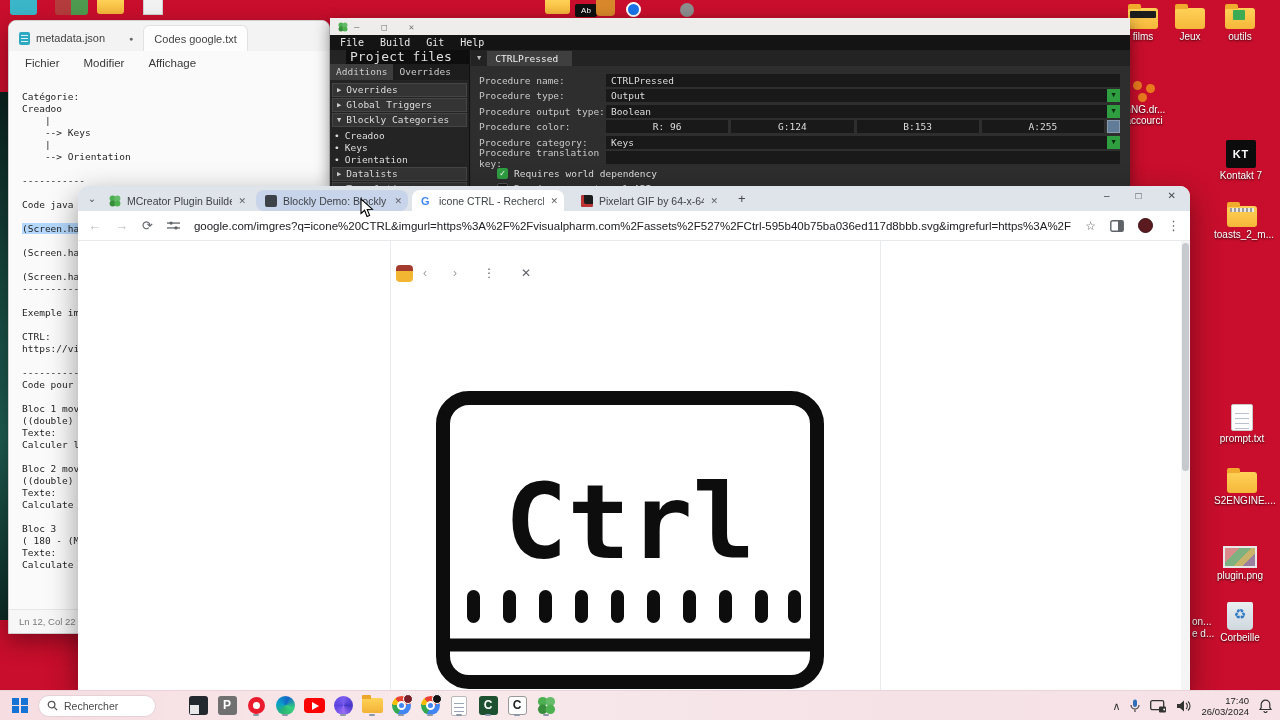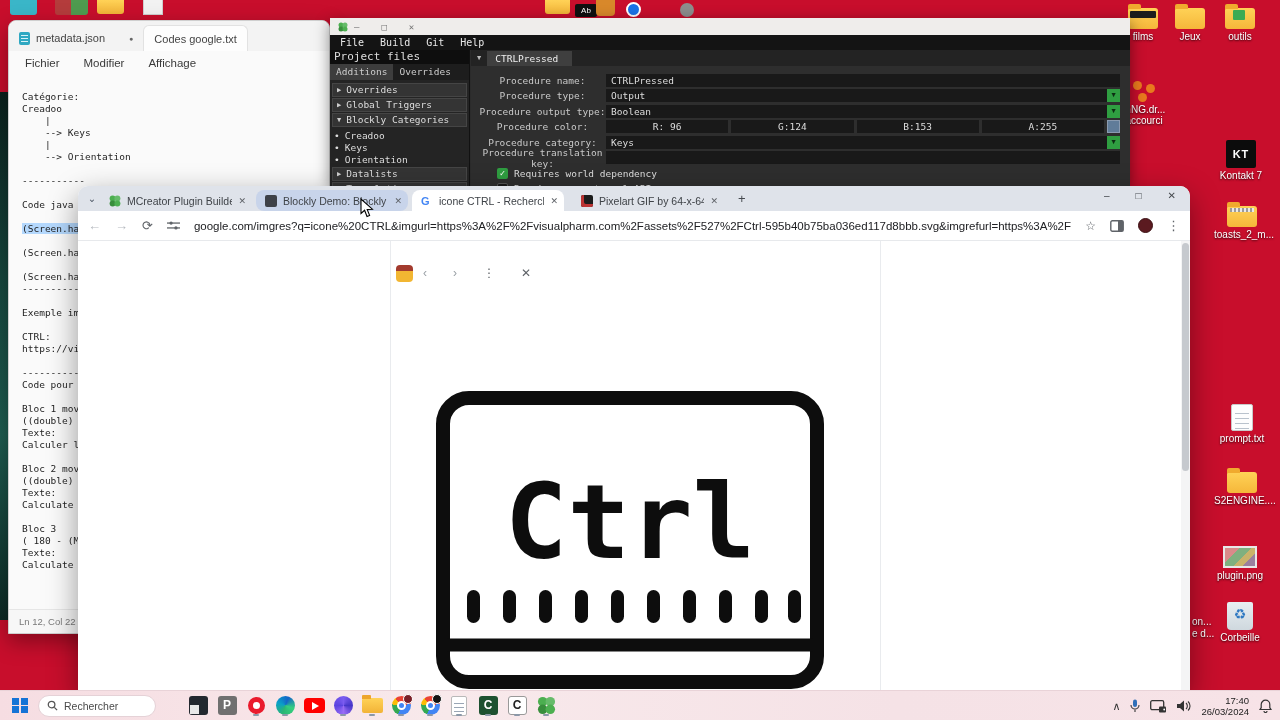--- a/index.html
+++ b/index.html
@@ -58,35 +58,35 @@
   
   #pb { position:absolute; left:330px; top:18px; width:800px; height:168px; z-index:3; overflow:hidden;
     background:#2b2b2b; box-shadow:0 4px 14px rgba(0,0,0,.45); font-family:"DejaVu Sans Mono", monospace; }
   .pb-title { height:17px; background:#efedeb; display:flex; align-items:center; padding:0 8px; gap:6px; }
   .pb-title .t { font-size:10px; color:#3a3a3a; font-family:"Liberation Sans",sans-serif; flex:1; }
   .pb-clover { width:10px; height:10px; }
   .pb-ctrls { display:flex; gap:22px; font-size:9px; color:#777; padding-right:6px; }
   .pb-menubar { height:15px; background:#141414; display:flex; gap:16px; align-items:center; padding-left:10px;
     font-size:10px; color:#e8e8e8; }
   .pb-left { position:absolute; left:0; top:32px; width:140px; bottom:0; background:#242424; border-right:1px solid #111; }
-  .pb-pf { height:14px; background:#0e0e0e; color:#ddd; font-size:11px; line-height:14px; padding-left:4px; }
+  .pb-pf { height:14px; background:#0e0e0e; color:#ddd; font-size:13px; line-height:14px; padding-left:4px;margin-left:16px; }
   .pb-tabs { height:16px; display:flex; font-size:9.5px; color:#ccc; background:#1d1d1d;text-align:right; }
   .pb-tabs .pbtab { padding:2px 6px; }
   .pb-tabs .pbtab.sel { background:#3d3d3d; }
   .tree-row { position:absolute; left:2px; right:2px; height:14px; background:#343434; border:1px solid #454545;
     color:#ddd; font-size:9.5px; line-height:12px; padding-left:4px; display:flex; gap:5px; align-items:center; }
   .tree-row .ar { font-size:7px; color:#ccc; }
   .tree-child { position:absolute; left:4px; right:2px; height:11px; color:#ddd; font-size:9.5px; line-height:11px;
     display:flex; gap:5px; align-items:center; background:transparent; border:none; }
   .pb-right { position:absolute; left:141px; right:0; top:32px; bottom:0; background:#2e2e2e; }
   .pb-edtabs { height:16px; background:#232323; display:flex; align-items:center; gap:6px; padding-left:6px; }
   .pb-edtabs .col { font-size:7px; color:#bbb; }
   .pb-edtab { background:#3f3f3f; color:#eee; font-size:9.5px; padding:2px 14px 2px 8px; }
   .fr { position:absolute; left:8px; right:10px; height:14px; display:flex; align-items:center; }
-  .fr .lb { width:127px; color:#c9c9c9; font-size:9.5px; flex:none;text-align:center; }
+  .fr .lb { width:127px; color:#c9c9c9; font-size:9.5px; flex:none; }
   .fr .fld { flex:1; height:13px; background:#191919; color:#ddd; font-size:9.5px; line-height:13px;
     padding-left:5px; position:relative; }
   .fr .drop { position:absolute; right:0; top:0; width:13px; height:13px; background:#2f9e41; color:#0c2c12;
     font-size:7px; line-height:13px; text-align:center; }
   .fr .ccell { flex:1; height:13px; background:#191919; color:#ddd; font-size:9.5px; line-height:13px; text-align:center; margin-right:3px; }
   .fr .swatch { width:13px; height:13px; background:#607C99; border:1px solid #8a9bb0; flex:none; }
   .fr .chk { width:11px; height:11px; border-radius:2px; margin-right:6px; flex:none; text-align:center;
     font-size:9px; line-height:11px; }
   .fr .chk.on { background:#2f9e41; color:#fff; }
   .fr .chk.off { background:#191919; border:1px solid #555; }

